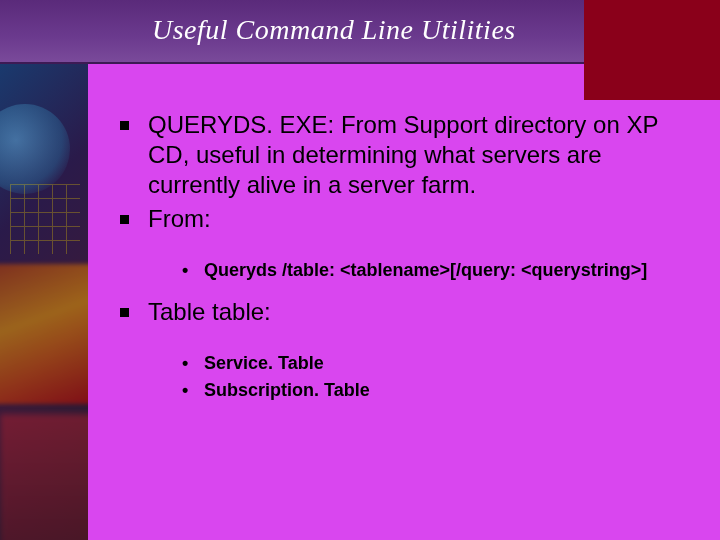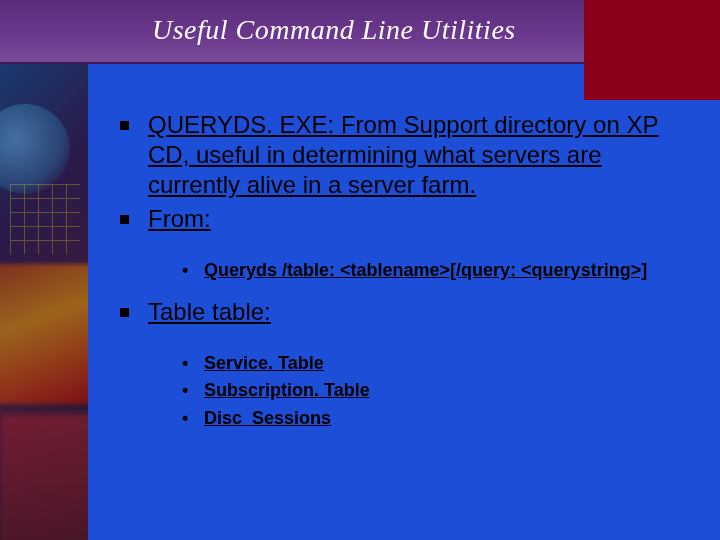--- a/index.html
+++ b/index.html
@@ -1,21 +1,21 @@
 <!DOCTYPE html>
 <html><head>
 <meta charset="utf-8">
 <style>
   * { margin: 0; padding: 0; box-sizing: border-box; }
   html, body { width: 720px; height: 540px; overflow: hidden; font-family: Arial, Helvetica, sans-serif; background: #fff; }
   .slide {
     position: relative;
     width: 720px;
     height: 540px;
-    background: #1d4ed8;
+    background: #d946ef;
   }
   .header-bar {
     position: absolute;
     top: 0; left: 0;
     width: 720px;
     height: 64px;
     background: linear-gradient(to bottom, #5a2a7a 0%, #6b3a8e 60%, #7a4a9a 100%);
     border-bottom: 2px solid #3d1a55;
   }
   .header-corner {
@@ -76,21 +76,20 @@
       linear-gradient(#f0d000 1px, transparent 1px) 0 0 / 14px 14px,
       linear-gradient(90deg, #f0d000 1px, transparent 1px) 0 0 / 14px 14px;
     opacity: 0.3;
   }
   .content {
     position: absolute;
     top: 110px;
     left: 120px;
     width: 570px;
     color: #000;
-    text-decoration: underline;
   }
   ul.outer {
     list-style: none;
     padding-left: 0;
   }
   ul.outer > li {
     position: relative;
     padding-left: 28px;
     font-size: 24px;
     line-height: 1.25;
@@ -159,21 +158,18 @@
       </li>
       <li>
         <span>Table table:</span>
         <ul class="sub1">
           <li>
             <span>Service. Table</span>
           </li>
           <li>
             <span>Subscription. Table</span>
           </li>
-          <li>
-            <span>Disc_Sessions</span>
-          </li>
         </ul>
       </li>
     </ul>
   </div>
 
 </div>
 
 </body></html>

